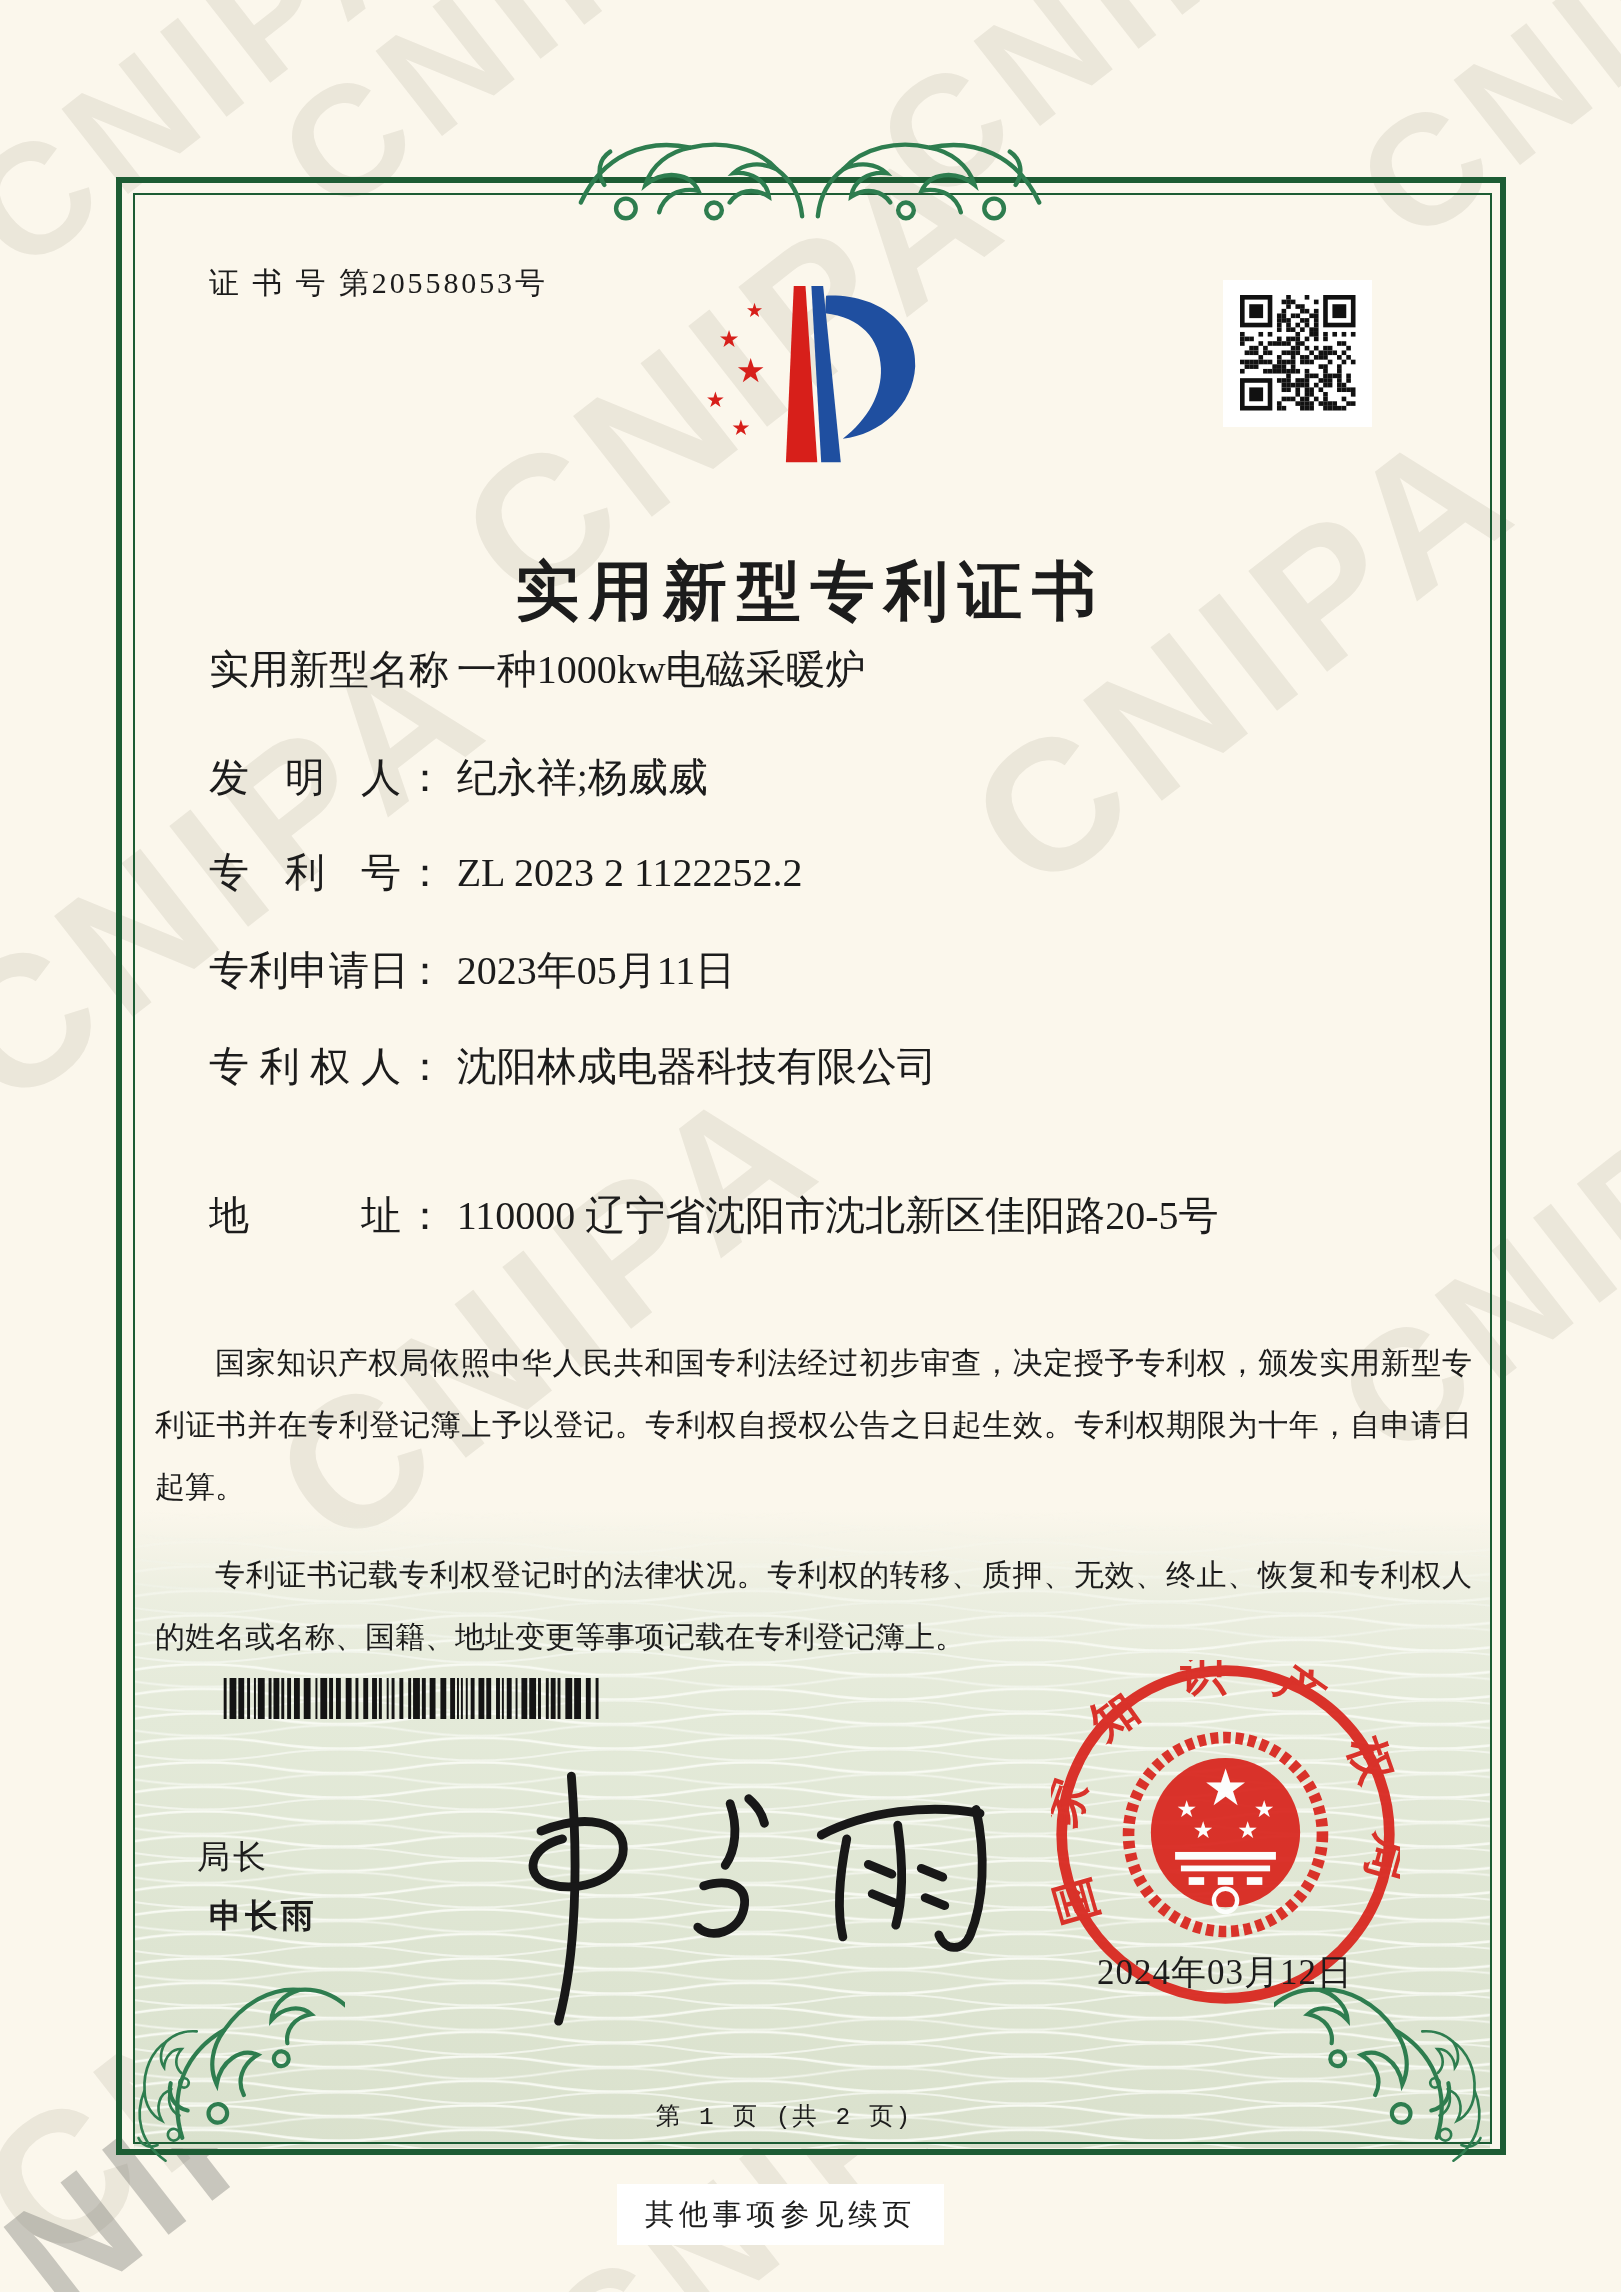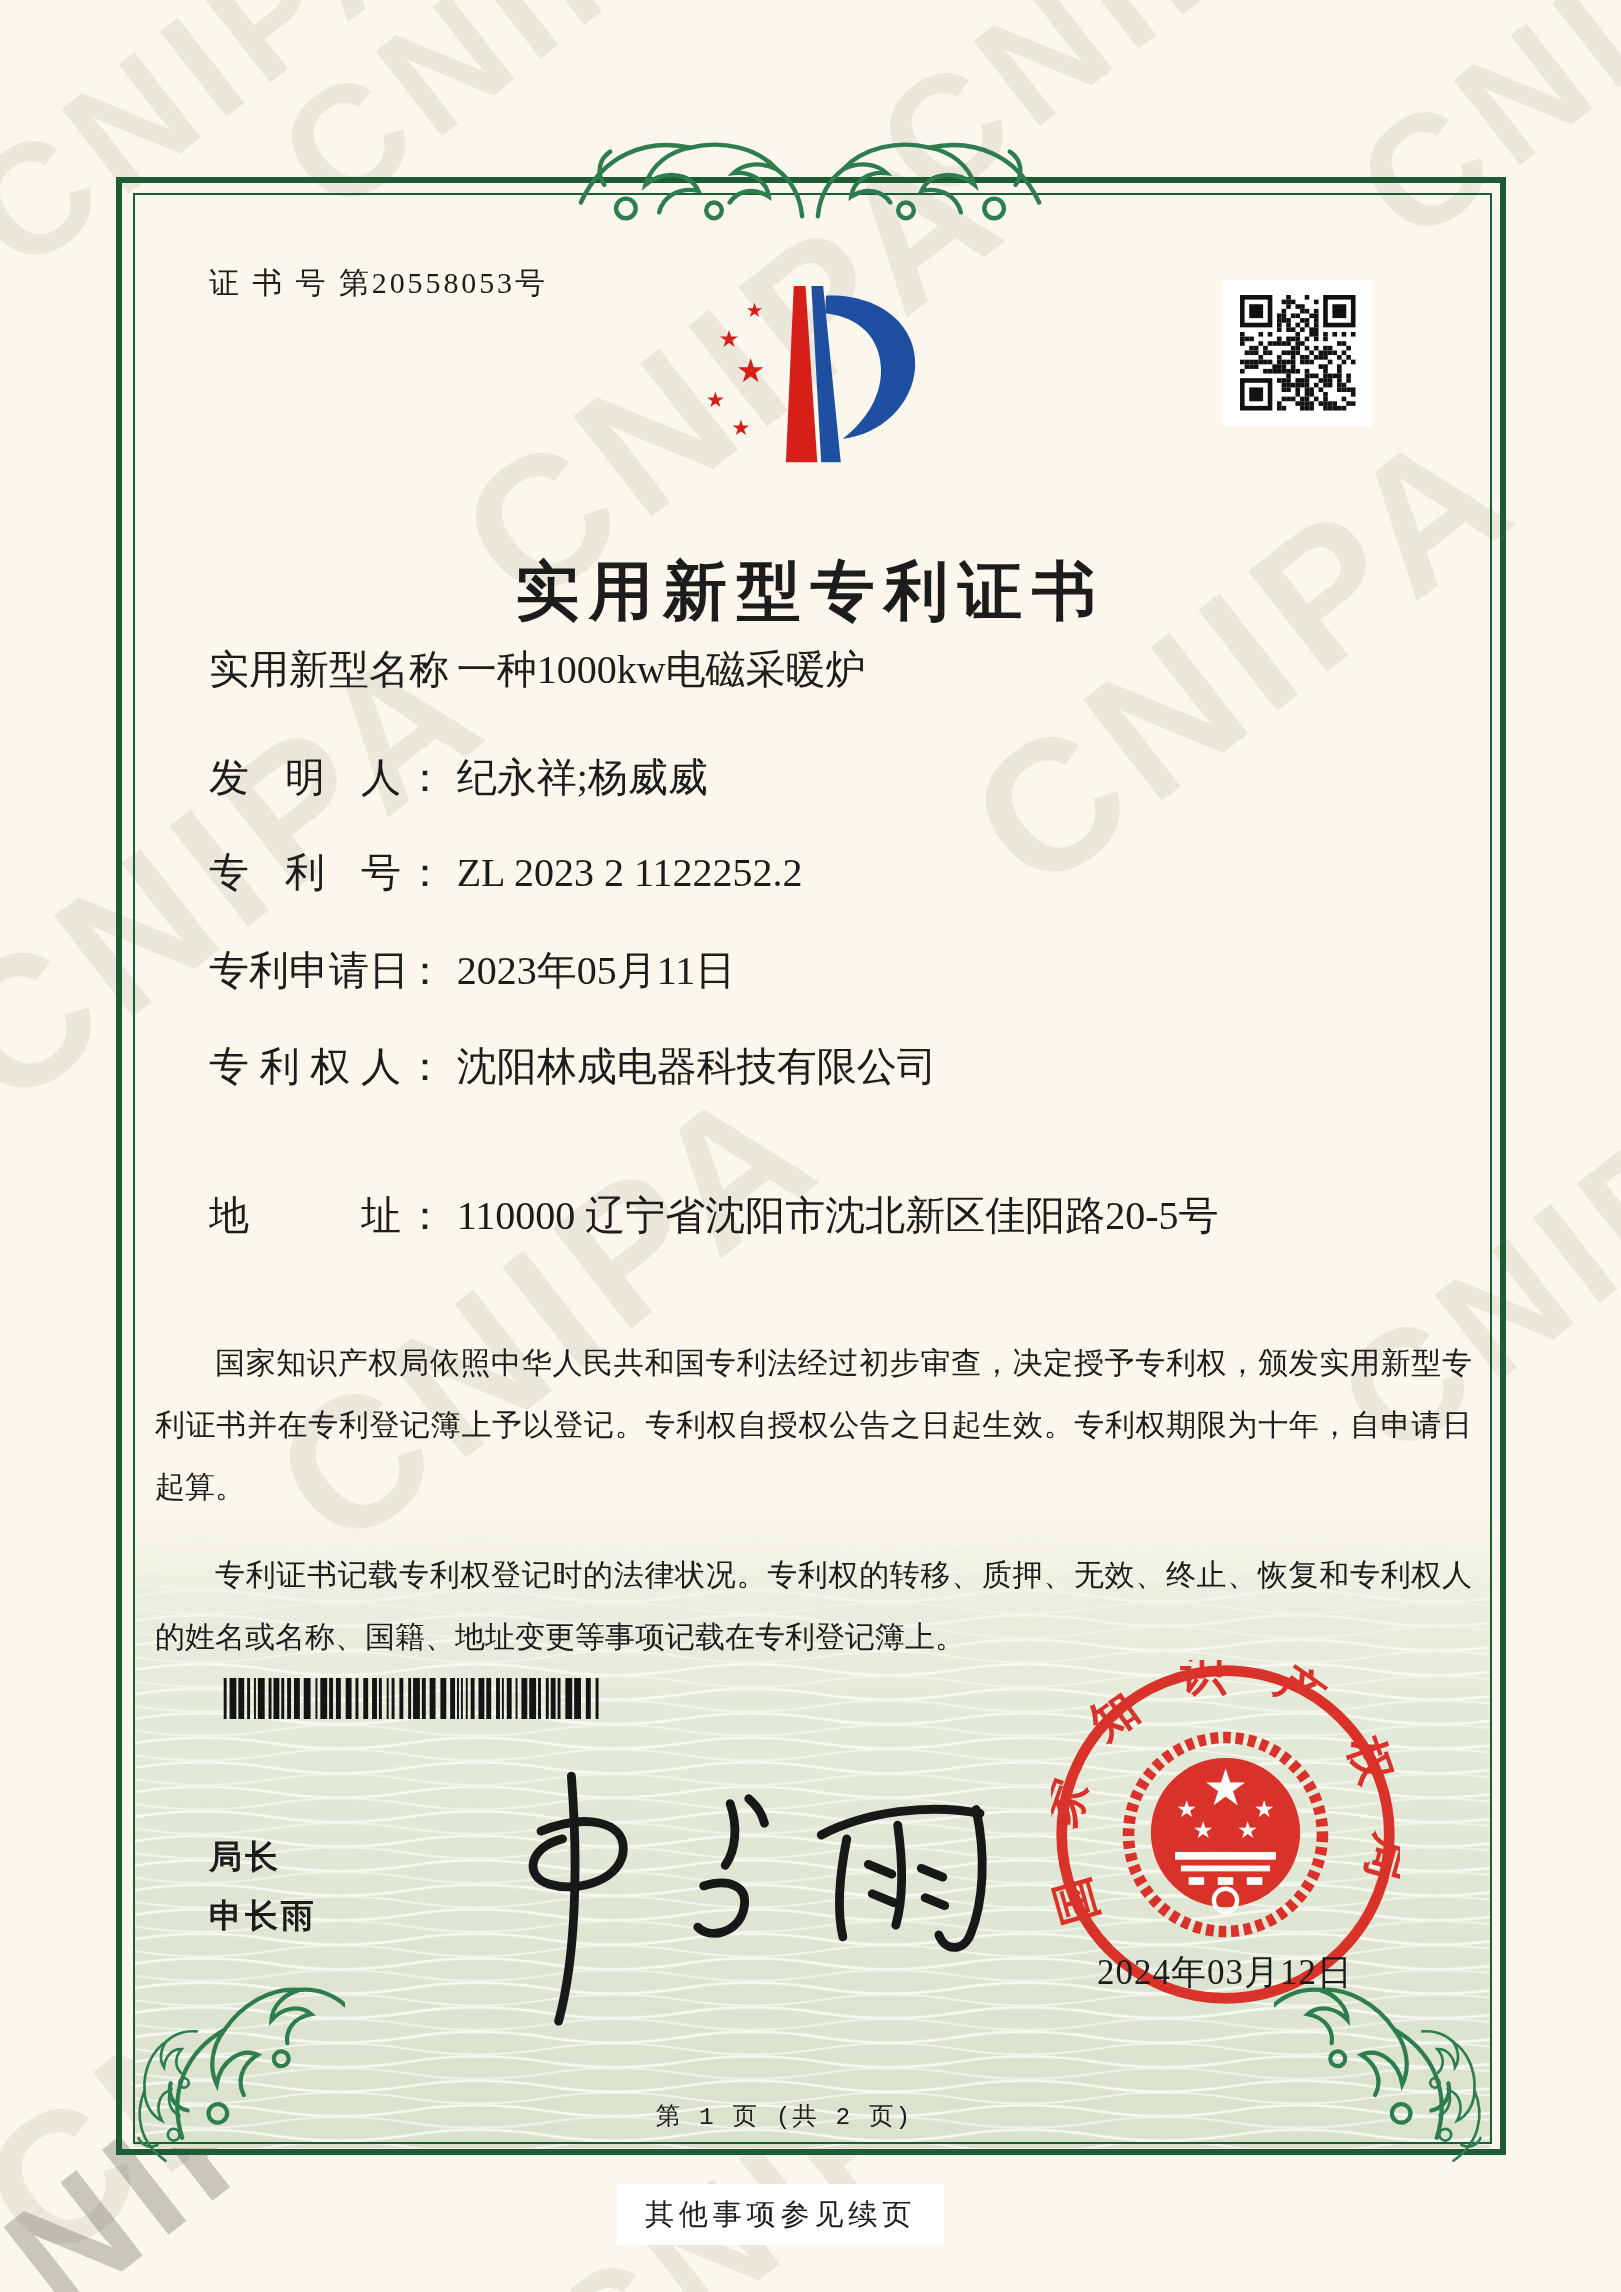--- a/index.html
+++ b/index.html
@@ -44,21 +44,21 @@
   .flabel{display:inline-block; width:192px; text-align:justify; text-align-last:justify; vertical-align:bottom;}
   .flabel.narrow{width:169px;}
   .fcolon{margin:0 11.8px 0 3.9px;}
   .grant2{position:absolute; left:755px; top:0;}
   
   .body-text{position:absolute; left:155px; top:1332px; width:1317px; z-index:5;
     font-size:30px; line-height:62px; text-align:justify;}
   .body-text p{margin:0 0 25.5px 0; text-indent:2em;}
   
   .barcode{position:absolute; left:223px; top:1678px; z-index:5;}
-  .signer-role{position:absolute; left:209px; top:1835px; font-size:33px; font-weight:bold;
+  .signer-role{position:absolute; left:197px; top:1835px; font-size:33px; font-weight:normal;
     font-family:"Liberation Sans","DejaVu Sans",sans-serif; z-index:5; letter-spacing:2.9px;}
   .signer-name{position:absolute; left:209px; top:1894px; font-size:33px; font-weight:bold;
     font-family:"Liberation Sans","DejaVu Sans",sans-serif; z-index:5; letter-spacing:2.9px;}
   .sig-svg{position:absolute; left:0; top:0; z-index:6; pointer-events:none;}
   .seal{position:absolute; left:1051px; top:1660px; z-index:6; opacity:.93;}
   .seal-date{position:absolute; left:1068px; top:1949px; width:314px; text-align:center;
     font-size:35px; z-index:7; letter-spacing:1px;}
   .page-info{position:absolute; left:0; top:2099px; width:1568px; text-align:center;
     font-size:24.5px; z-index:5; letter-spacing:2px;font-family:Liberation Mono, monospace;}
   .note-box{position:absolute; left:617px; top:2184px; width:327px; height:61px; background:#ffffff;

